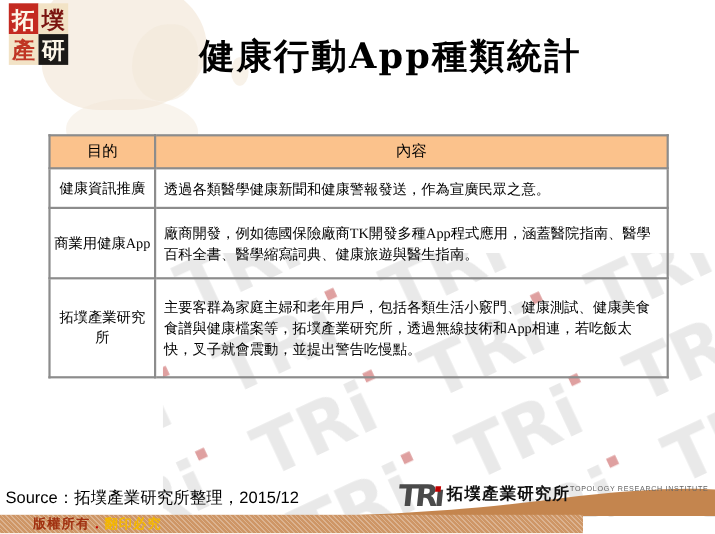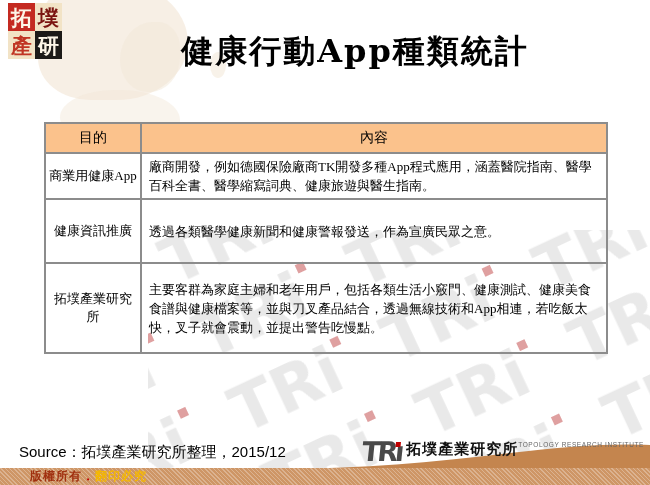--- a/index.html
+++ b/index.html
@@ -39,25 +39,25 @@
   .tbl th,.tbl td{border:2px solid #8C8C8C;vertical-align:middle;background:transparent;}
   .tbl th{background:#FBC28C;font-weight:normal;font-size:14px;height:26px;}
   .tbl td.purpose{text-align:center;padding:2px 2px;}
   .tbl td.content{text-align:left;padding:3px 7px;line-height:19px;}
   .tbl tbody tr:nth-child(1) td{height:28px;}
   .tbl tbody tr:nth-child(2) td{height:56px;}
   .tbl tbody tr:nth-child(3) td{height:82px;}
   .tbl tbody tr:nth-child(4) td{height:54px;}
 
   
-  .source{position:absolute;left:19px;top:443px;font-size:15px;color:#000;
+  .source{position:absolute;left:5px;top:443px;font-size:15px;color:#000;
     font-family:"Liberation Sans",sans-serif;}
 
   
-  .bottom-bar{position:absolute;left:0;bottom:0;width:650px;height:17px;
+  .bottom-bar{position:absolute;left:0;bottom:0;width:530px;height:17px;
     background:#CE9666;
     background-image:repeating-linear-gradient(45deg,rgba(255,255,255,.28) 0 1px,transparent 1px 3px);
     display:flex;align-items:flex-start;}
   .copyright{margin-left:30px;font-size:12px;font-weight:bold;letter-spacing:1px;white-space:nowrap;}
   .copyright .p1{color:#A03010;}
   .copyright .sep{color:#C00000;}
   .copyright .p2{color:#F5B800;}
 
   
   .swoosh{position:absolute;right:0;bottom:16px;pointer-events:none;}
@@ -107,30 +107,30 @@
         <col class="c-content">
       </colgroup>
     <thead>
       <tr>
         <th>目的</th>
         <th>內容</th>
       </tr>
     </thead>
     <tbody>
         <tr>
+      <td class="purpose">健康資訊推廣</td>
+      <td class="content">透過各類醫學健康新聞和健康警報發送，作為宣廣民眾之意。</td>
+    </tr>
+        <tr>
       <td class="purpose">商業用健康App</td>
       <td class="content">廠商開發，例如德國保險廠商TK開發多種App程式應用，涵蓋醫院指南、醫學百科全書、醫學縮寫詞典、健康旅遊與醫生指南。</td>
     </tr>
         <tr>
-      <td class="purpose">健康資訊推廣</td>
-      <td class="content">透過各類醫學健康新聞和健康警報發送，作為宣廣民眾之意。</td>
-    </tr>
-        <tr>
       <td class="purpose">拓墣產業研究所</td>
-      <td class="content">主要客群為家庭主婦和老年用戶，包括各類生活小竅門、健康測試、健康美食食譜與健康檔案等，並與刀叉產品結合，透過無線技術和App相連，若吃飯太快，叉子就會震動，並提出警告吃慢點。</td>
+      <td class="content">主要客群為家庭主婦和老年用戶，包括各類生活小竅門、健康測試、健康美食食譜與健康檔案等，拓墣產業研究所，透過無線技術和App相連，若吃飯太快，叉子就會震動，並提出警告吃慢點。</td>
     </tr>
       </tbody>
   </table>
 
   <div class="source">Source：拓墣產業研究所整理，2015/12</div>
 
   <svg class="swoosh" width="360" height="30">
     <path d="M0,30 C70,29 140,24 220,14 C275,7 325,4 360,6 L360,30 Z" fill="#C4854E"></path>
   </svg>
 

